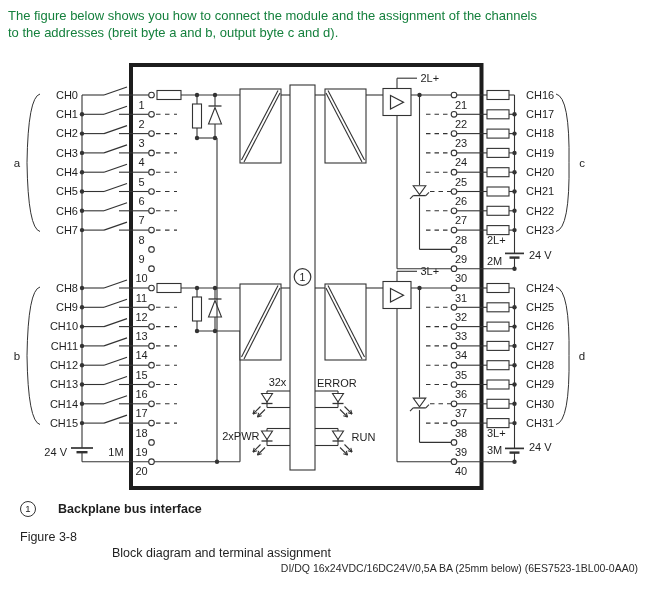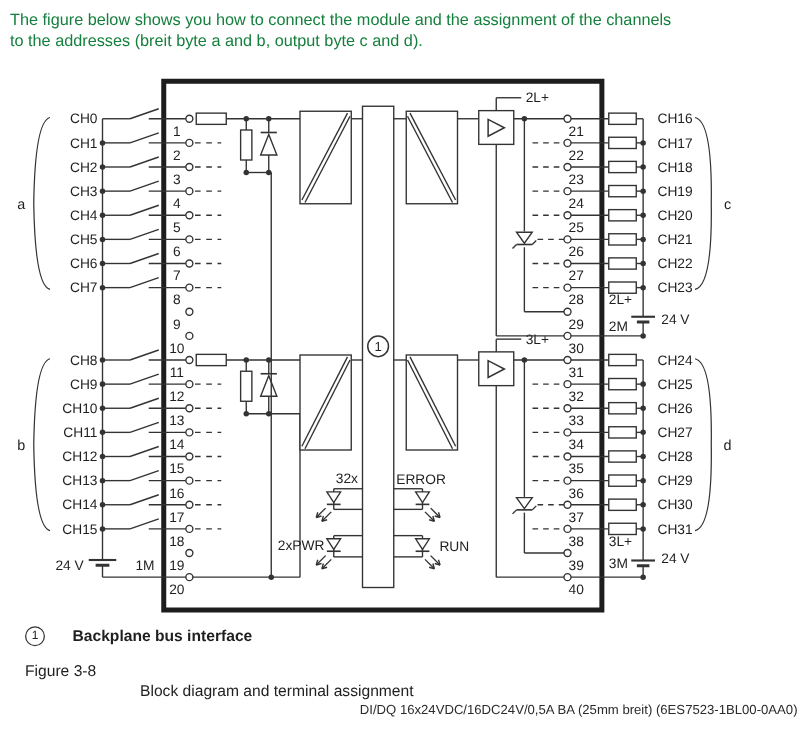--- a/index.html
+++ b/index.html
@@ -465,14 +465,14 @@
   <div class="fig-note">
     <span class="circ-num">1</span>
     <span class="note-text">Backplane bus interface</span>
   </div>
 
   <div class="fig-caption">
     <span class="cap-label">Figure 3-8</span>
     <span class="cap-text">Block diagram and terminal assignment</span>
   </div>
 
-  <div class="footer-line">DI/DQ 16x24VDC/16DC24V/0,5A BA (25mm breit) (6ES7523-1BL00-0AA0)</div>
+  <div class="footer-line">DI/DQ 16x24VDC/16DC24V/0,5A BA (25mm below) (6ES7523-1BL00-0AA0)</div>
 </div>
 
 </body></html>

